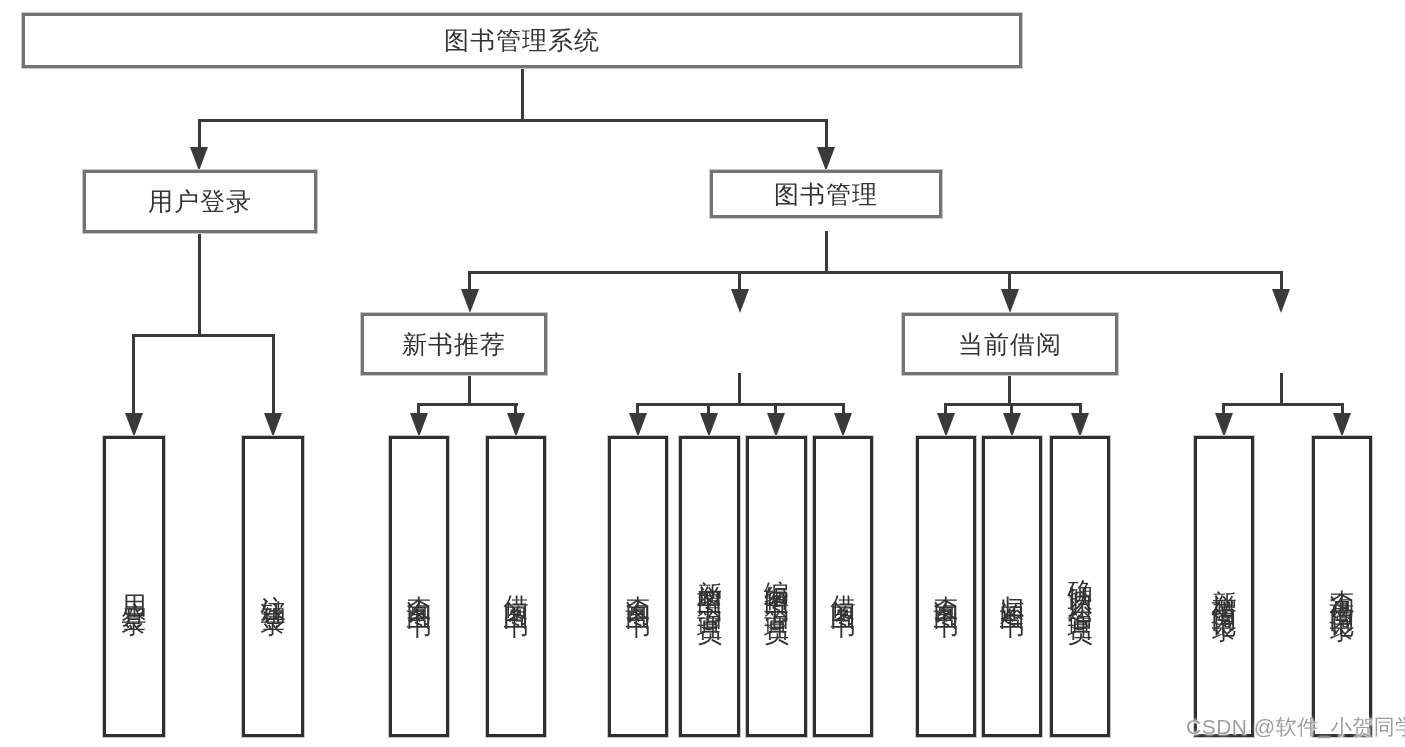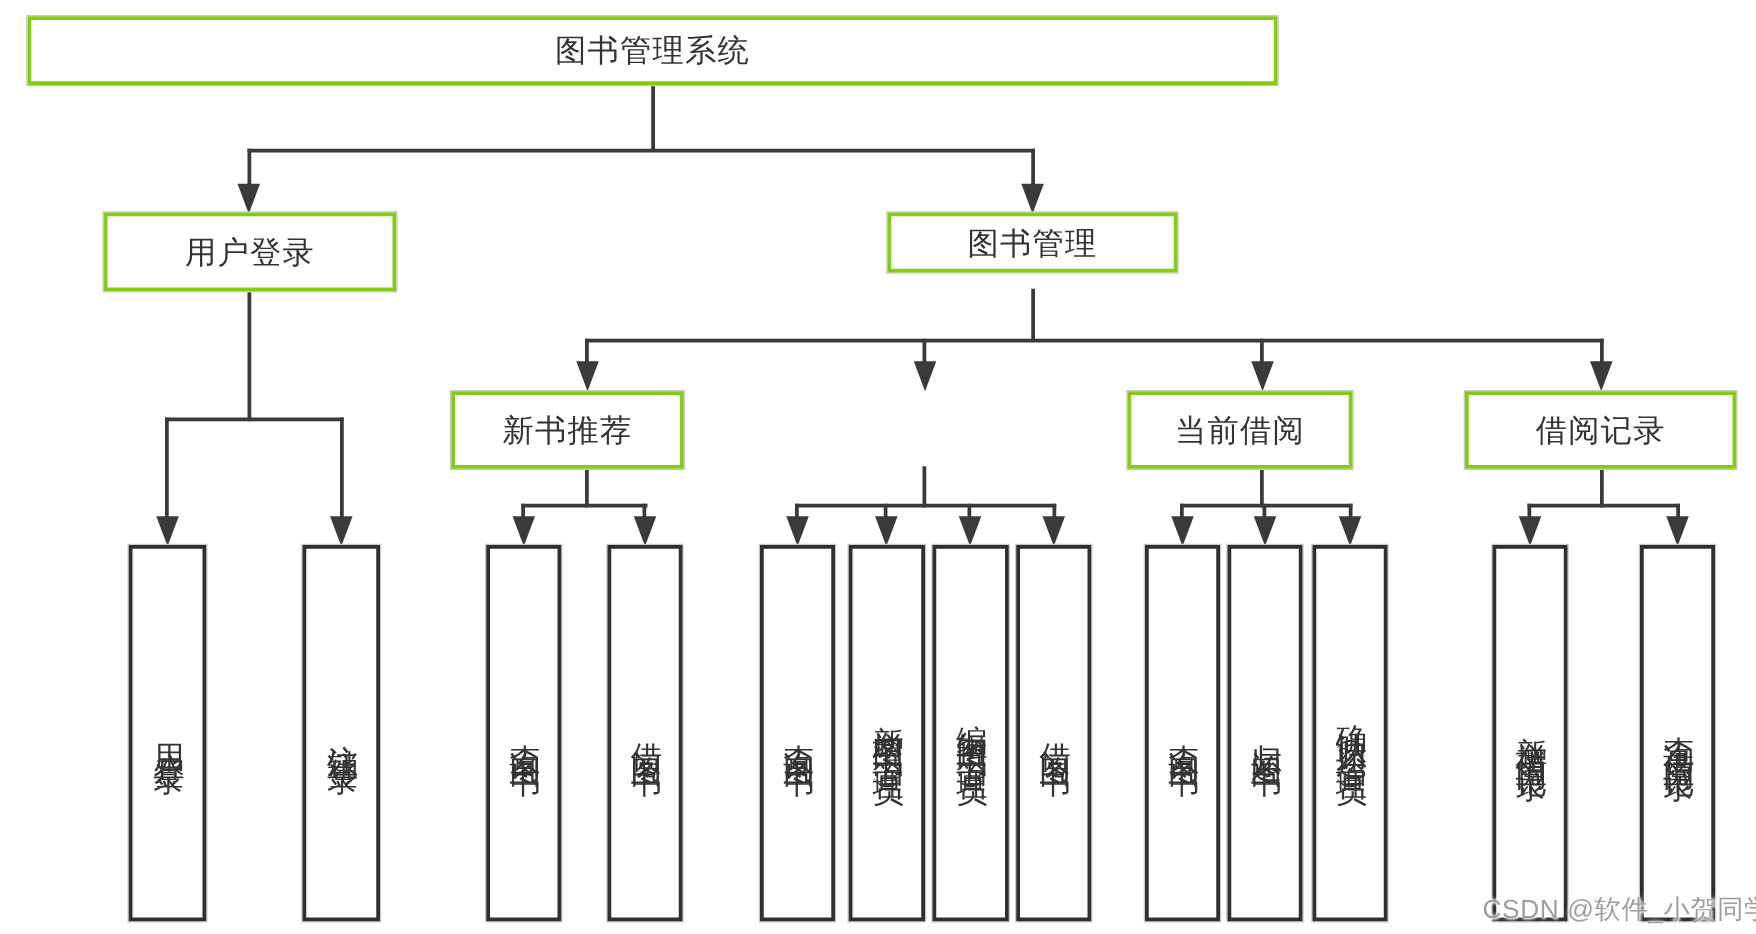--- a/index.html
+++ b/index.html
@@ -3,21 +3,21 @@
 <meta charset="utf-8">
 <title>图书管理系统</title>
 <style>
   html,body{margin:0;padding:0;background:#fff;}
   .canvas{
     position:relative;width:1405px;height:747px;background:#fff;overflow:hidden;
     font-family:"Liberation Sans",sans-serif;color:#333;
   }
   
   .hbox{
-    position:absolute;box-sizing:border-box;border:3px solid #84cc16;background:#fff;
+    position:absolute;box-sizing:border-box;border:3px solid #737373;background:#fff;
     display:flex;align-items:center;justify-content:center;
     box-shadow:0 0 0 1px #c9c9c9;
   }
   .hbox span{font-size:25px;letter-spacing:1px;color:#333;white-space:nowrap;}
   .vbox{
     position:absolute;top:436px;height:301px;box-sizing:border-box;
     border:3px solid #2f2f2f;background:#fff;
     display:flex;align-items:center;justify-content:center;
     box-shadow:0 0 0 1px #c9c9c9;
   }
@@ -109,25 +109,22 @@
   <div class="hbox" style="left:83px;top:170px;width:234px;height:63px">
     <span>用户登录</span>
   </div>
   <div class="hbox" style="left:710px;top:170px;width:232px;height:48px">
     <span>图书管理</span>
   </div>
 
   <div class="hbox" style="left:361px;top:313px;width:186px;height:62px">
     <span>新书推荐</span>
   </div>
-  <div class="hbox" style="left:902px;top:313px;width:180px;height:62px">
+  <div class="hbox" style="left:902px;top:313px;width:216px;height:62px">
     <span>当前借阅</span>
-  </div>
-  <div class="hbox" style="left:1172px;top:313px;width:217px;height:62px">
-    <span>借阅记录</span>
   </div>
 
   <div class="vbox" style="left:103px;width:62px">
     <span class="vtext">用户登录</span>
   </div>
   <div class="vbox" style="left:242px;width:62px">
     <span class="vtext">注销登录</span>
   </div>
 
   <div class="vbox" style="left:389px;width:60px">

